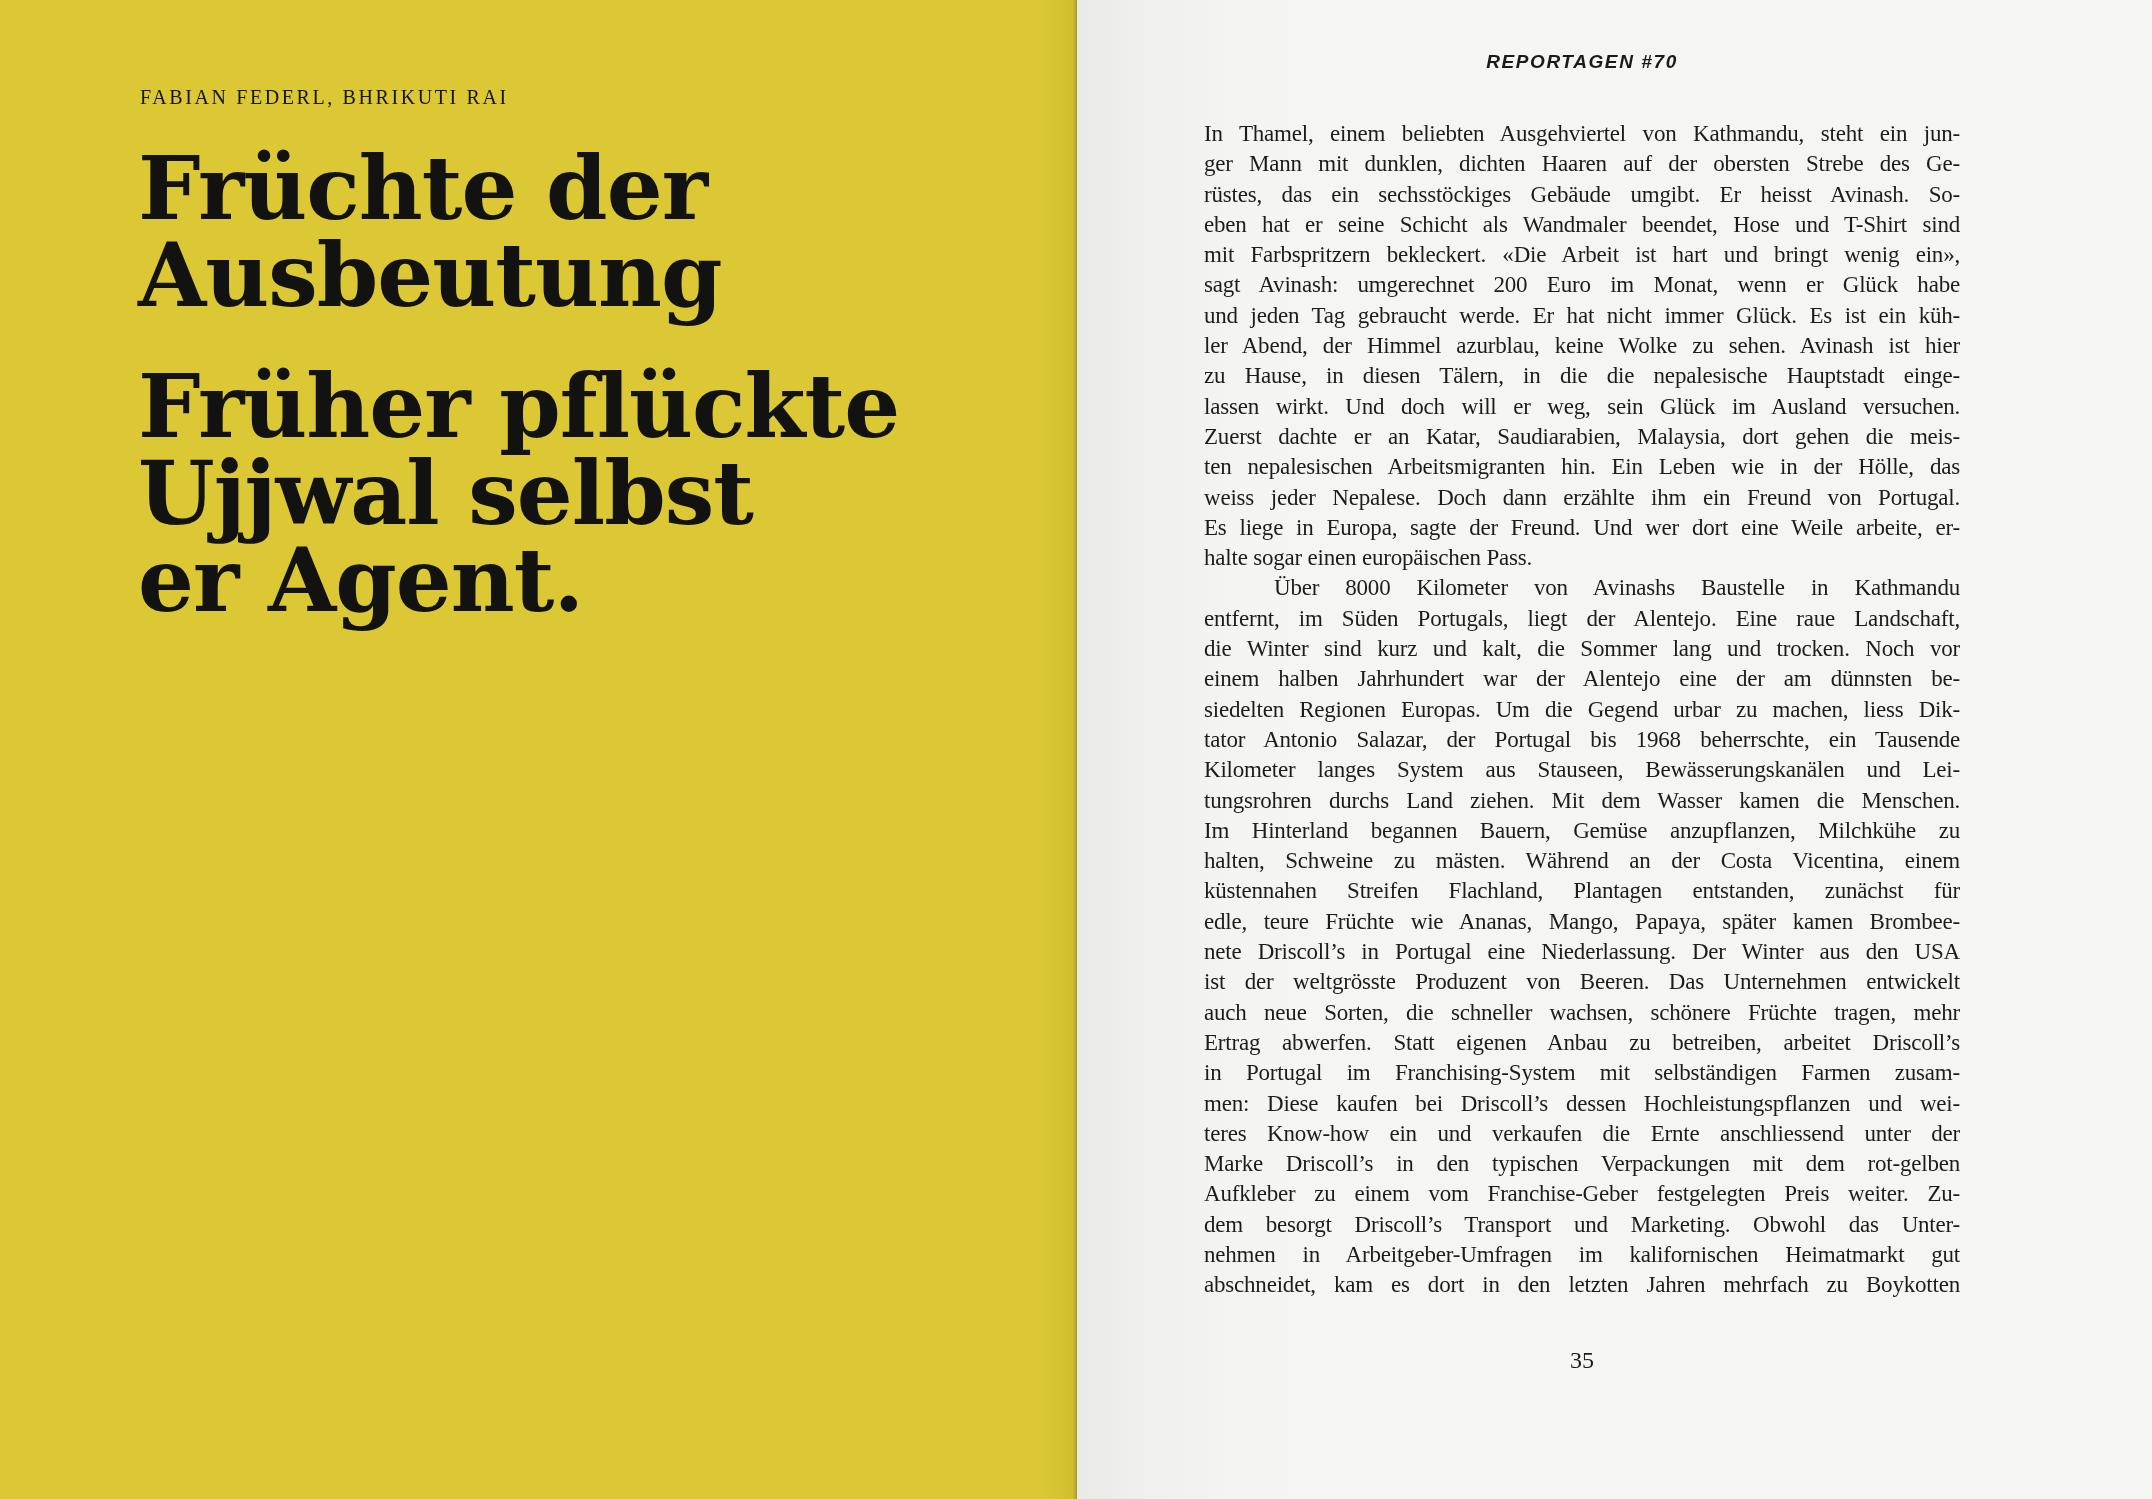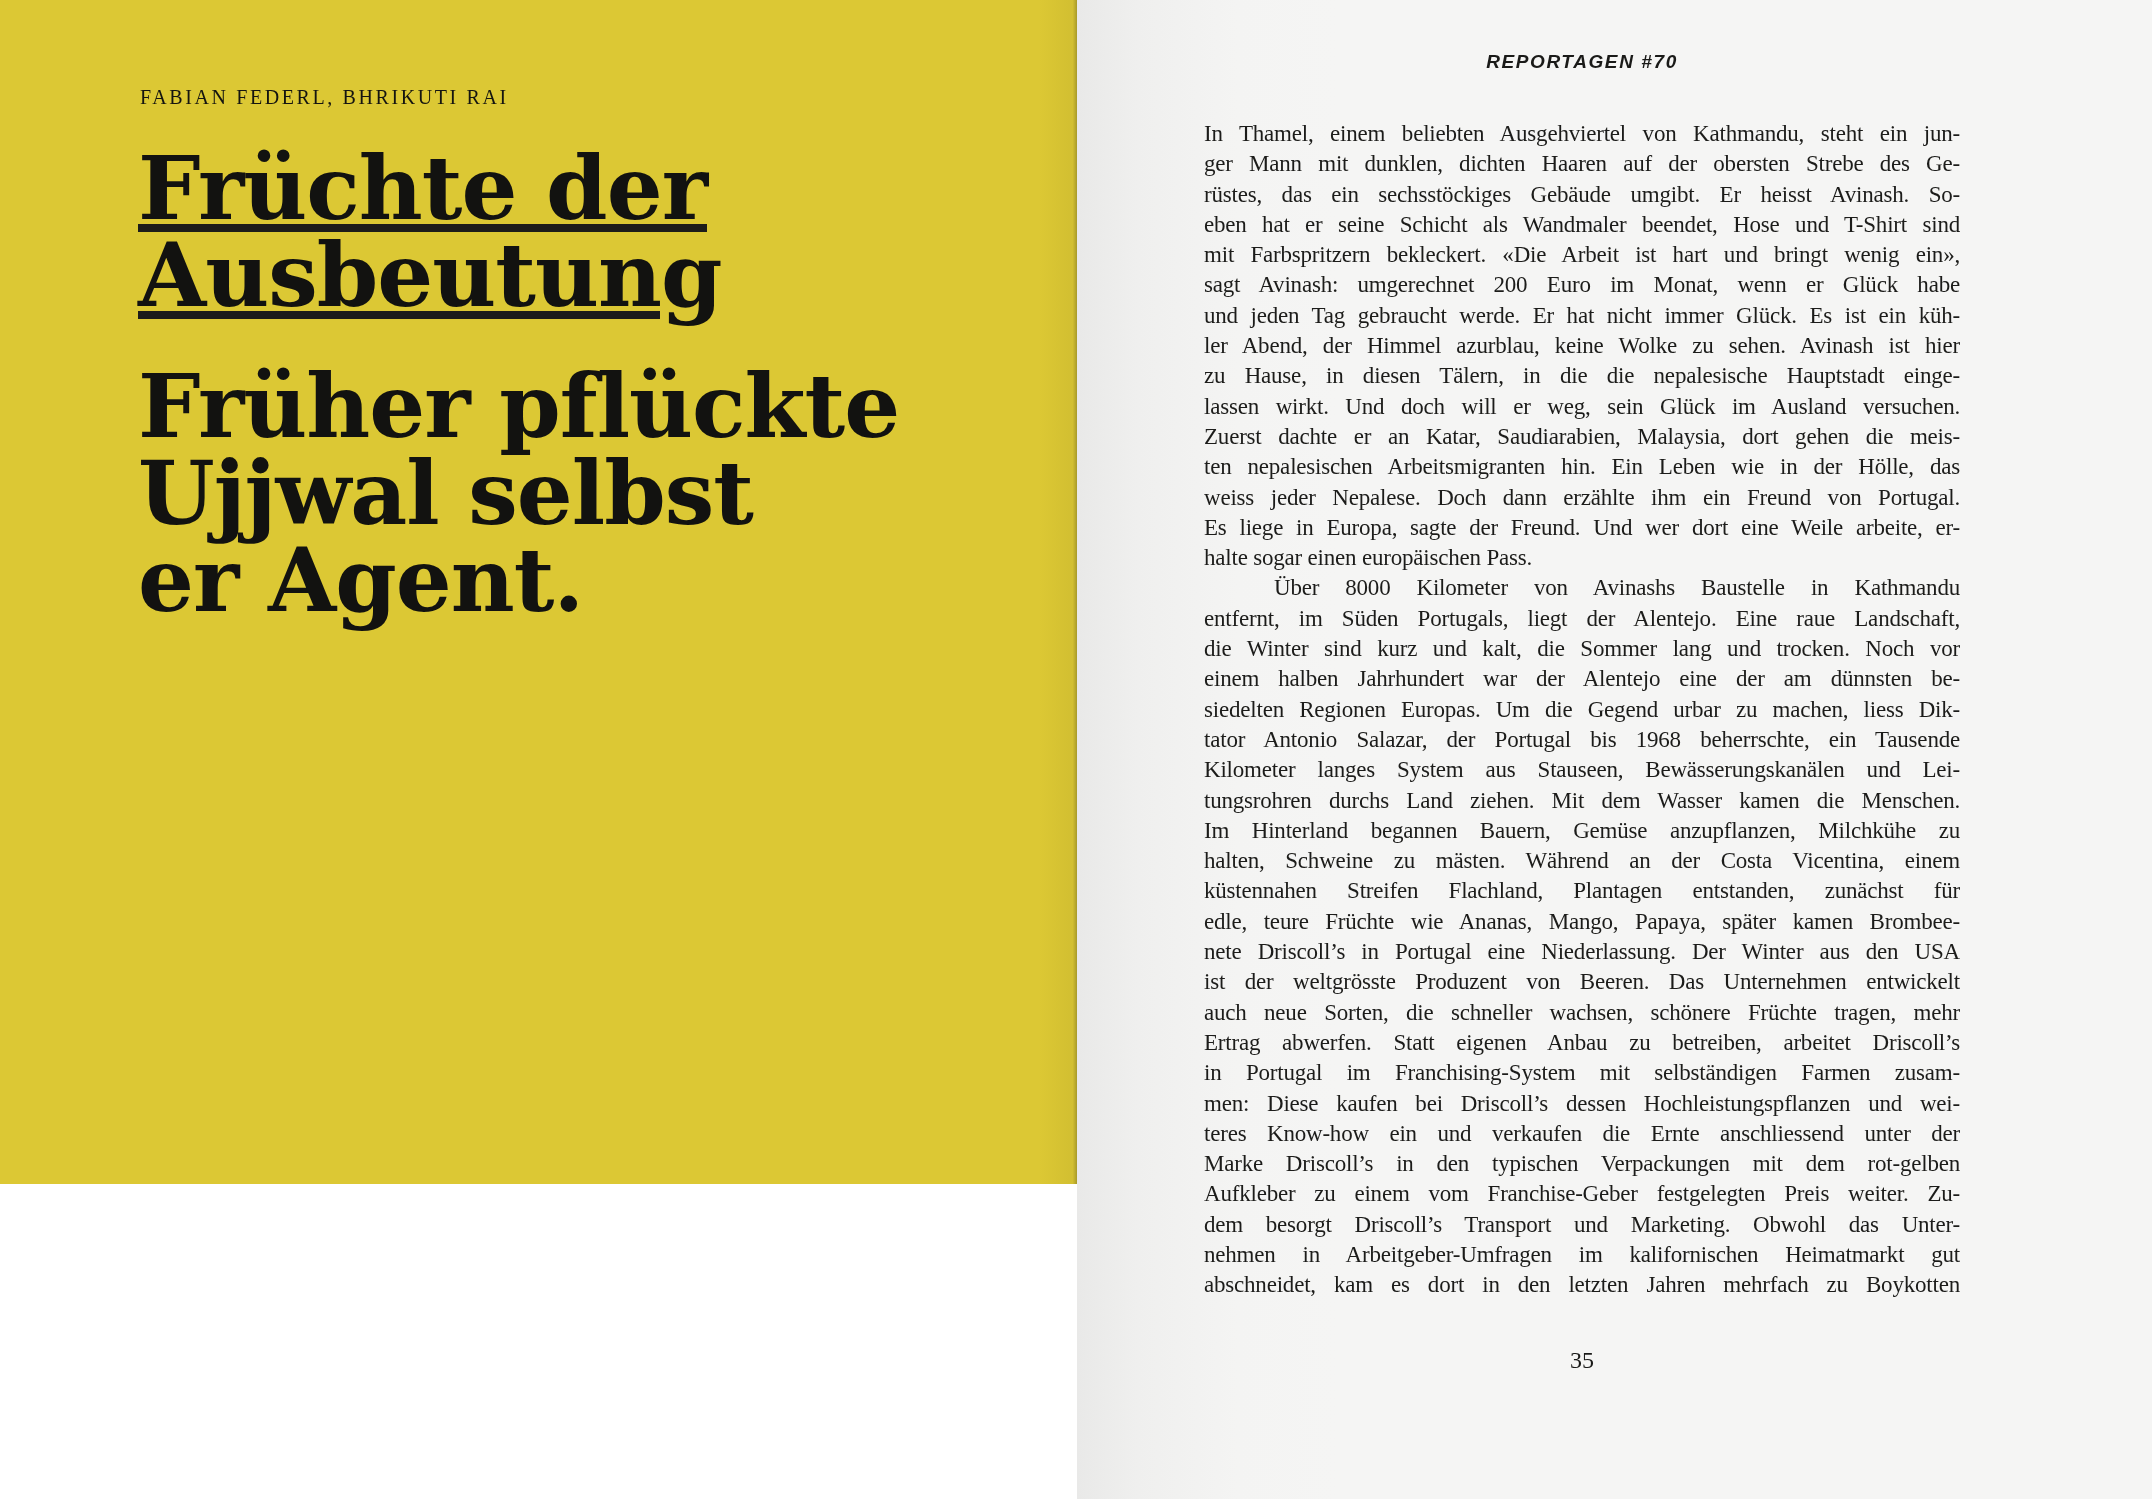--- a/index.html
+++ b/index.html
@@ -15,42 +15,42 @@
     width: 2152px;
     height: 1499px;
     overflow: hidden;
     font-family: "Liberation Serif", serif;
     color: var(--ink);
   }
   
   .page-left {
     position: absolute;
     left: 0; top: 0;
-    width: 1077px; height: 1184px;
+    width: 1077px; height: 1499px;
     background: linear-gradient(to right,
       var(--yellow) 0%,
       var(--yellow) 96.5%,
       #d2bf31 99.6%,
       var(--yellow-edge) 100%);
     overflow: hidden;
   }
   .authors {
     position: absolute;
     left: 140px; top: 86px;
     font-family: "Liberation Serif", serif;
     font-size: 20px;
     letter-spacing: 2.6px;
     color: #151510;
   }
   .headline-block {
     position: absolute;
     left: 138px;
     width: 930px;
   }
-  .title-block { top: 145px; text-decoration: underline; }
+  .title-block { top: 145px; }
   .subtitle-block { top: 363px; }
   .title-line, .subtitle-line {
     font-family: "DejaVu Serif", serif;
     font-weight: bold;
     font-size: 88px;
     line-height: 87px;
     letter-spacing: -1px;
     color: #121210;
     white-space: nowrap;
   }

